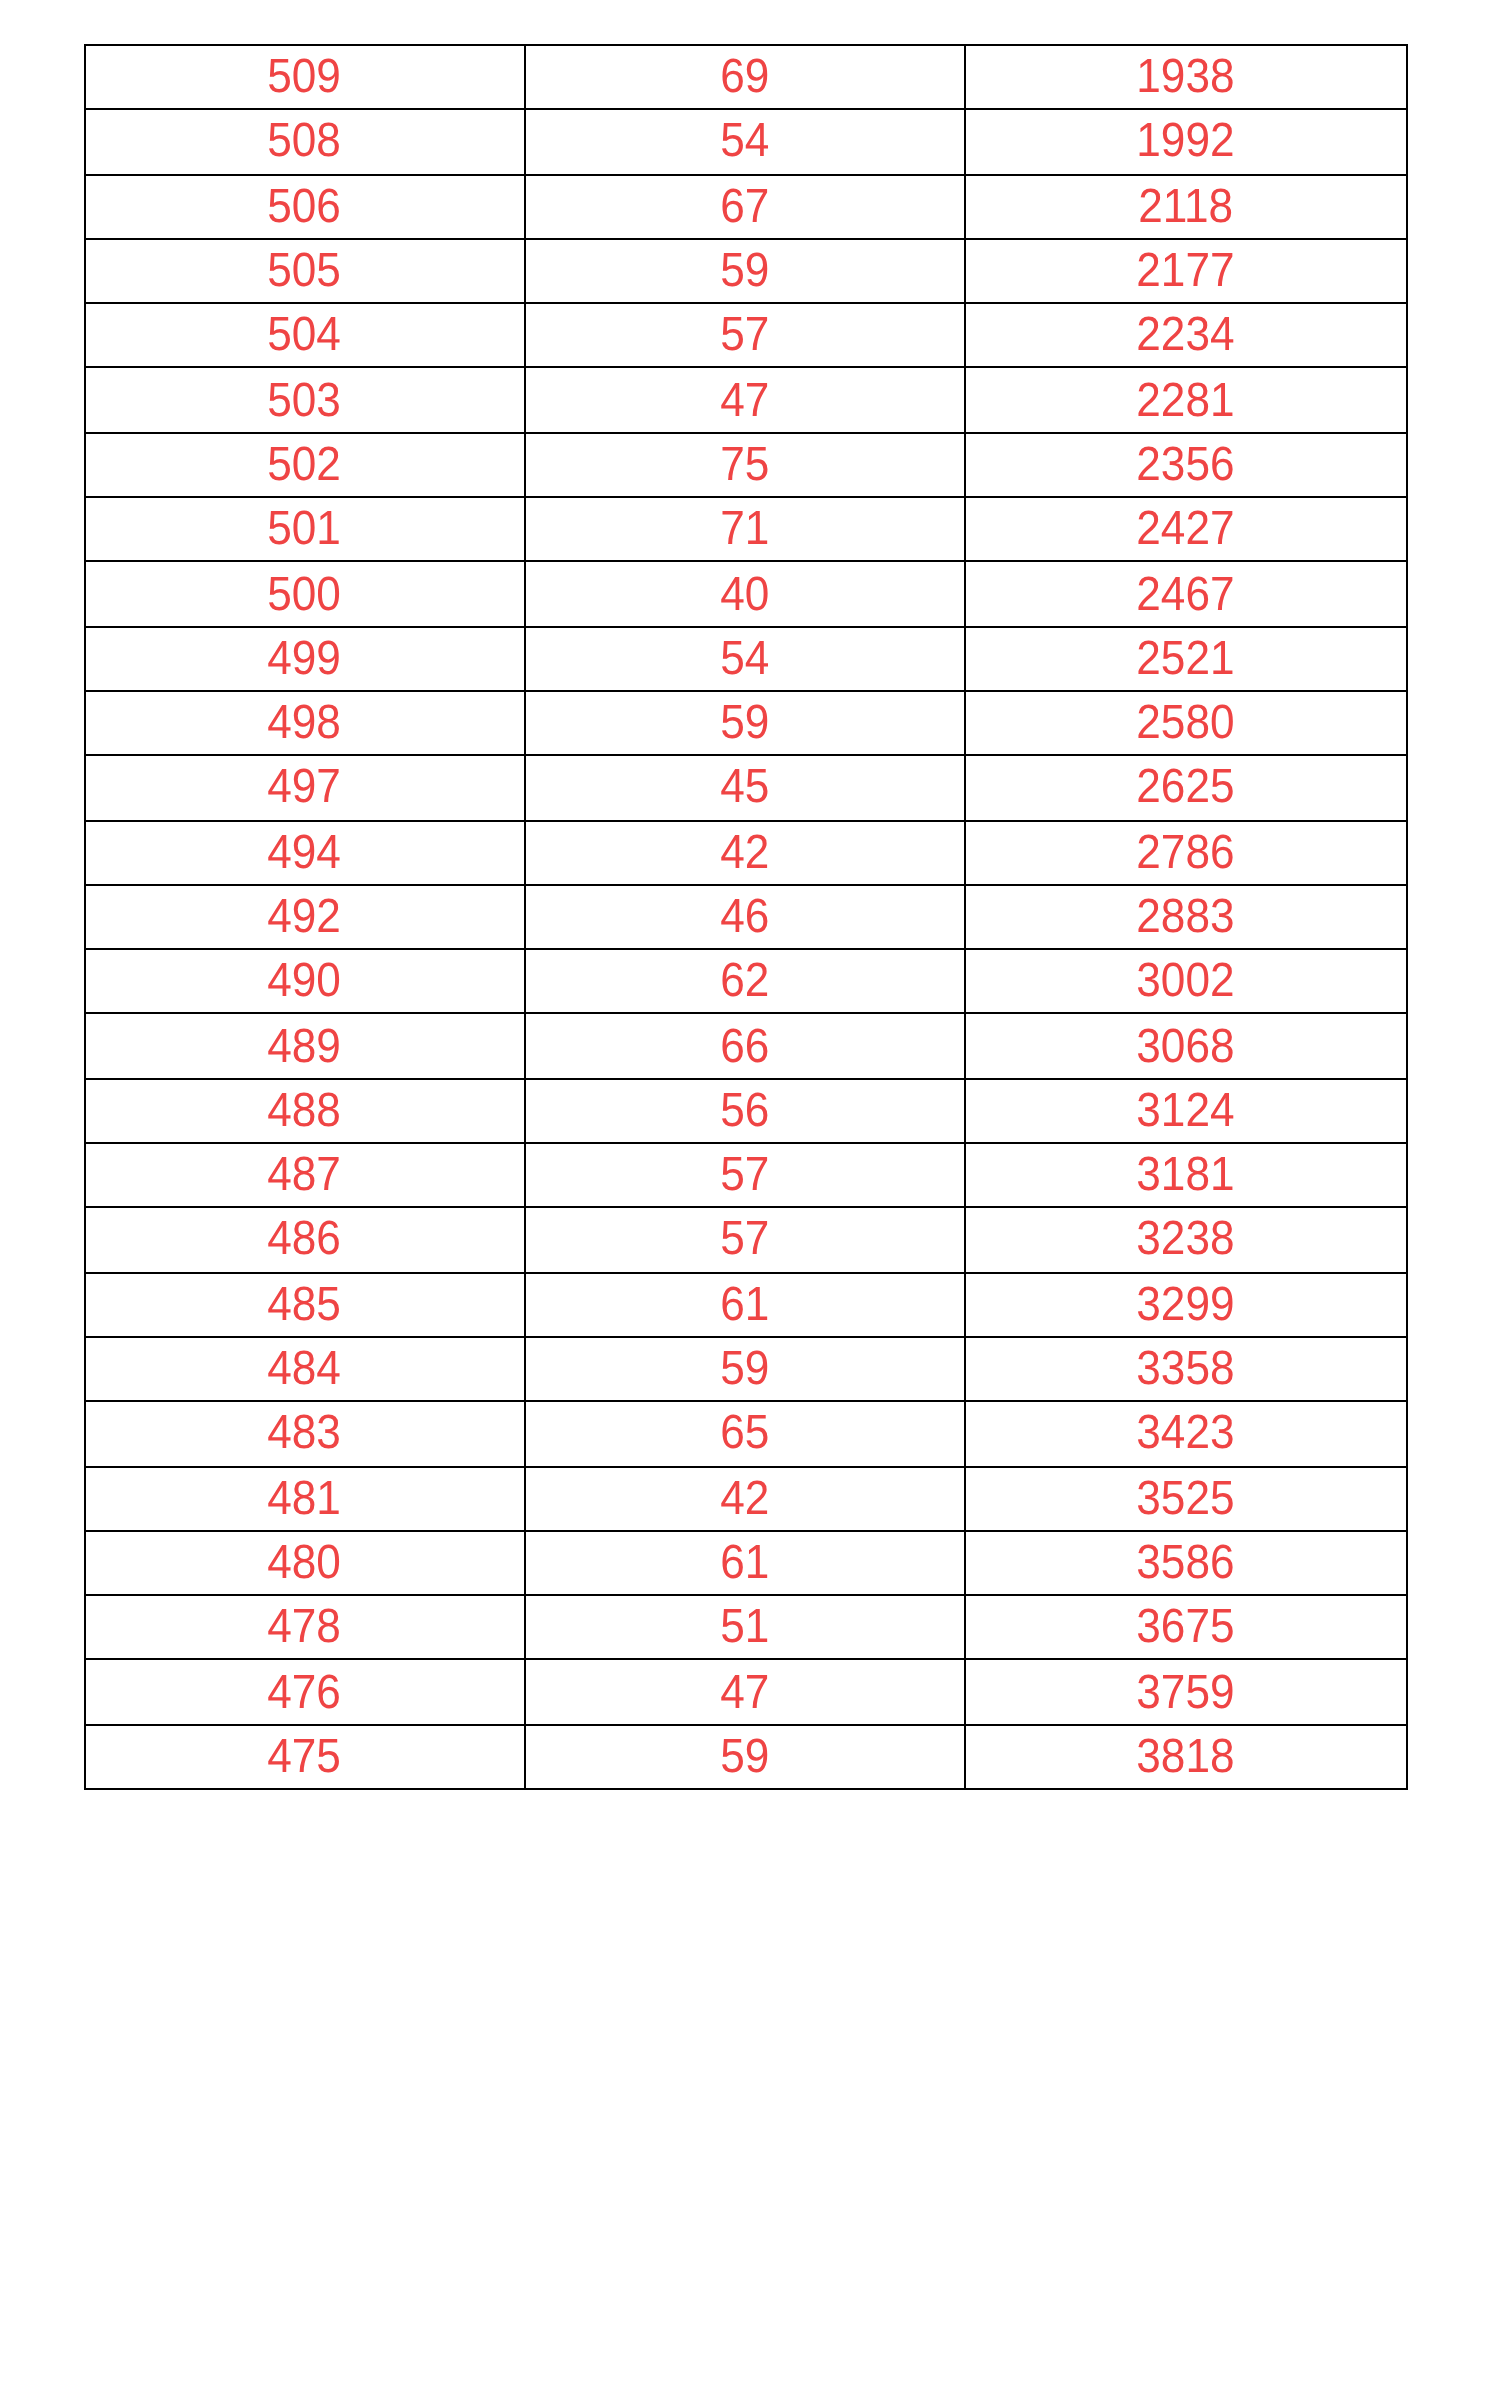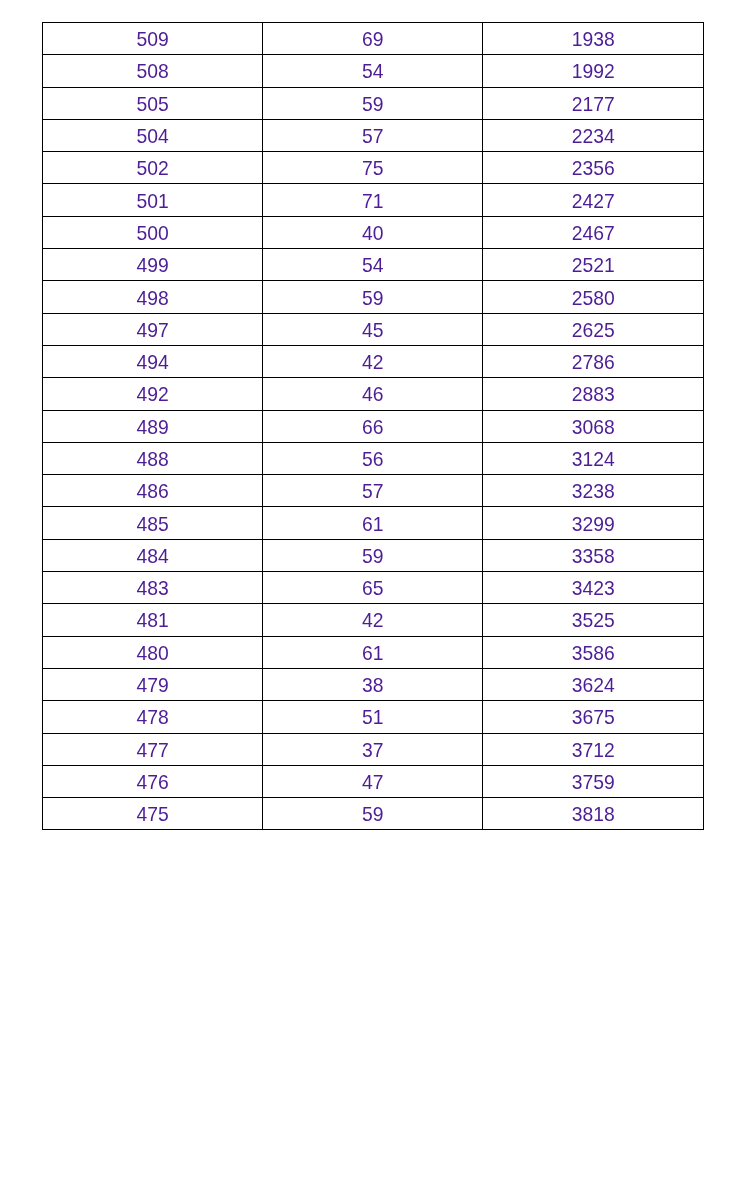--- a/index.html
+++ b/index.html
@@ -5,22 +5,22 @@
   html, body { margin: 0; padding: 0; background: #ffffff; }
   body { width: 750px; height: 1195px; position: relative; overflow: hidden; }
   table.score-table {
     position: absolute;
     left: 42px;
     top: 22px;
     width: 661px;
     border-collapse: collapse;
     table-layout: fixed;
     font-family: "Liberation Sans", sans-serif;
-    font-size: 21px;
-    color: #4c1d95;
+    font-size: 24px;
+    color: #ef4444;
   }
   table.score-table col.c1 { width: 220px; }
   table.score-table col.c2 { width: 220px; }
   table.score-table col.c3 { width: 221px; }
   table.score-table td {
     border: 1.5px solid #000;
     height: 31.3px;
     padding: 0;
     text-align: center;
     vertical-align: middle;
@@ -43,28 +43,38 @@
         <td><span>509</span></td>
         <td><span>69</span></td>
         <td><span>1938</span></td>
       </tr>
       <tr>
         <td><span>508</span></td>
         <td><span>54</span></td>
         <td><span>1992</span></td>
       </tr>
       <tr>
+        <td><span>506</span></td>
+        <td><span>67</span></td>
+        <td><span>2118</span></td>
+      </tr>
+      <tr>
         <td><span>505</span></td>
         <td><span>59</span></td>
         <td><span>2177</span></td>
       </tr>
       <tr>
         <td><span>504</span></td>
         <td><span>57</span></td>
         <td><span>2234</span></td>
+      </tr>
+      <tr>
+        <td><span>503</span></td>
+        <td><span>47</span></td>
+        <td><span>2281</span></td>
       </tr>
       <tr>
         <td><span>502</span></td>
         <td><span>75</span></td>
         <td><span>2356</span></td>
       </tr>
       <tr>
         <td><span>501</span></td>
         <td><span>71</span></td>
         <td><span>2427</span></td>
@@ -93,28 +103,38 @@
         <td><span>494</span></td>
         <td><span>42</span></td>
         <td><span>2786</span></td>
       </tr>
       <tr>
         <td><span>492</span></td>
         <td><span>46</span></td>
         <td><span>2883</span></td>
       </tr>
       <tr>
+        <td><span>490</span></td>
+        <td><span>62</span></td>
+        <td><span>3002</span></td>
+      </tr>
+      <tr>
         <td><span>489</span></td>
         <td><span>66</span></td>
         <td><span>3068</span></td>
       </tr>
       <tr>
         <td><span>488</span></td>
         <td><span>56</span></td>
         <td><span>3124</span></td>
+      </tr>
+      <tr>
+        <td><span>487</span></td>
+        <td><span>57</span></td>
+        <td><span>3181</span></td>
       </tr>
       <tr>
         <td><span>486</span></td>
         <td><span>57</span></td>
         <td><span>3238</span></td>
       </tr>
       <tr>
         <td><span>485</span></td>
         <td><span>61</span></td>
         <td><span>3299</span></td>
@@ -133,33 +153,23 @@
         <td><span>481</span></td>
         <td><span>42</span></td>
         <td><span>3525</span></td>
       </tr>
       <tr>
         <td><span>480</span></td>
         <td><span>61</span></td>
         <td><span>3586</span></td>
       </tr>
       <tr>
-        <td><span>479</span></td>
-        <td><span>38</span></td>
-        <td><span>3624</span></td>
-      </tr>
-      <tr>
         <td><span>478</span></td>
         <td><span>51</span></td>
         <td><span>3675</span></td>
-      </tr>
-      <tr>
-        <td><span>477</span></td>
-        <td><span>37</span></td>
-        <td><span>3712</span></td>
       </tr>
       <tr>
         <td><span>476</span></td>
         <td><span>47</span></td>
         <td><span>3759</span></td>
       </tr>
       <tr>
         <td><span>475</span></td>
         <td><span>59</span></td>
         <td><span>3818</span></td>

